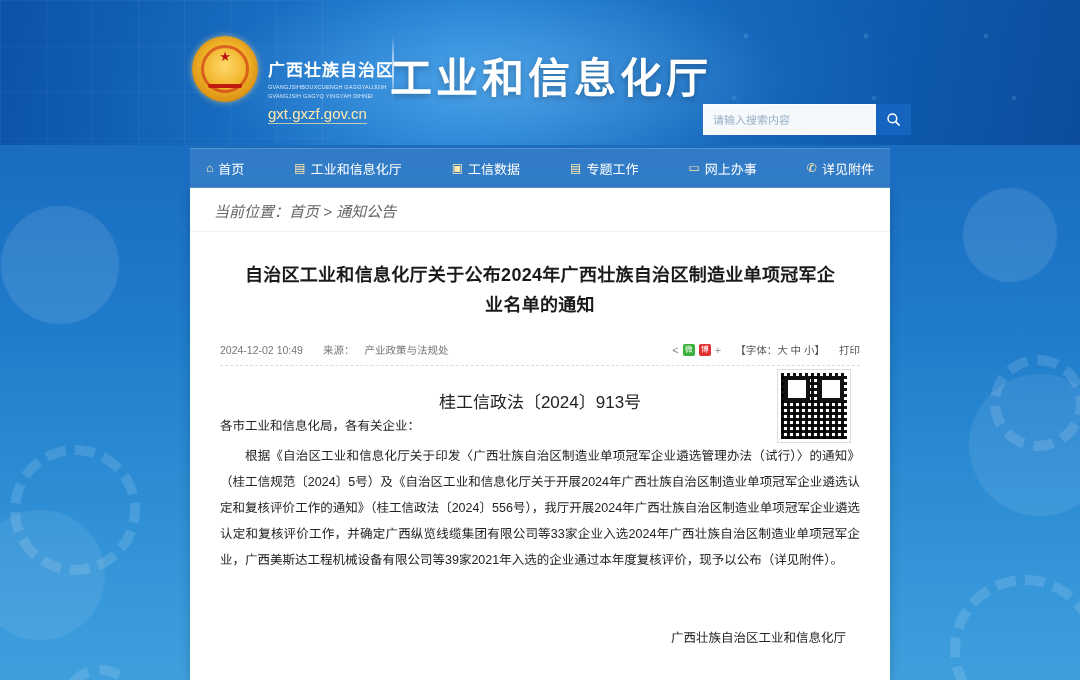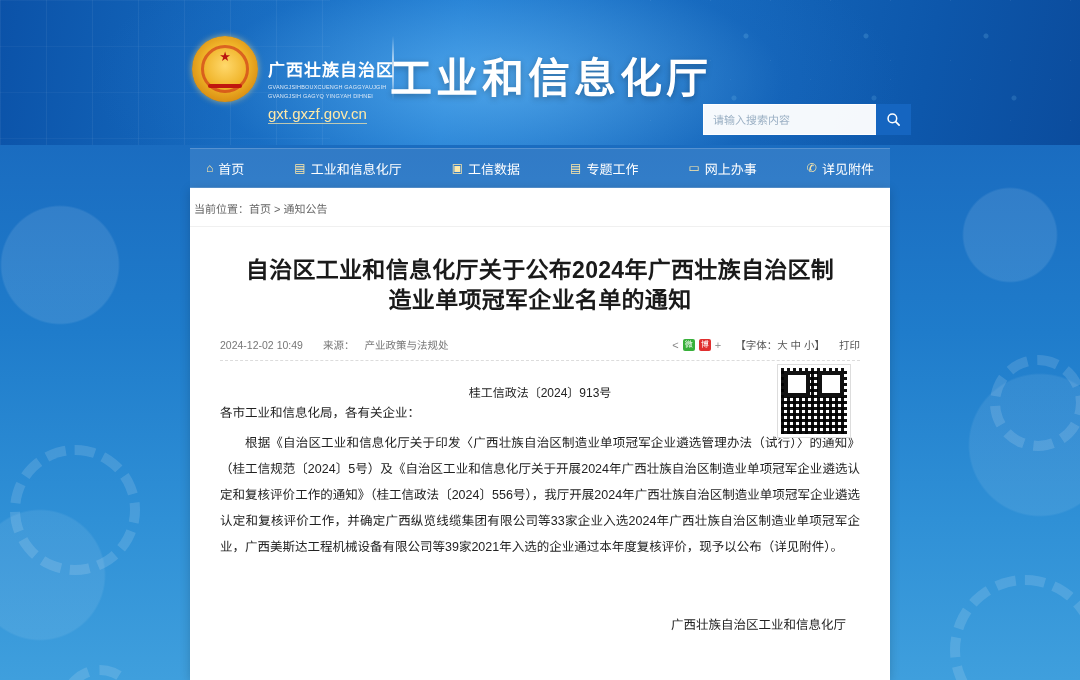--- a/index.html
+++ b/index.html
@@ -186,31 +186,32 @@
 
   
   .content {
     position: absolute;
     left: 190px; top: 188px;
     width: 700px; height: 492px;
     background: #ffffff;
     box-shadow: 0 2px 10px rgba(0,0,0,.18);
   }
   .breadcrumb {
-    padding: 12px 18px 10px 4px;
-    font-size: 11px; color: #666;
+    padding: 12px 18px 10px 24px;
+    font-size: 15px; color: #666;
     border-bottom: 1px solid #f0f0f0;
+    font-style: italic;
   }
 
   .article {
     padding: 0 30px;
   }
   .article-title {
     margin: 28px 18px 0 18px;
-    font-size: 23px; line-height: 30px;
+    font-size: 18px; line-height: 30px;
     font-weight: bold; color: #1a1a1a;
     text-align: center;
     letter-spacing: .3px;
   }
   .meta-row {
     margin: 22px 0 0 0;
     padding-bottom: 8px;
     border-bottom: 1px dashed #dcdcdc;
     display: flex; align-items: center;
     font-size: 10.5px; color: #777;
@@ -233,21 +234,21 @@
   .s-share { color: #888; font-size: 11px; }
   .s-wechat { background: #38b03a; }
   .s-weibo  { background: #e02f2f; }
   .s-plus   { color: #999; font-size: 11px; }
   .fontsize { color: #555; }
   .print { color: #555; cursor: pointer; }
 
   .docnum-row {
     margin-top: 22px;
     text-align: center;
-    font-size: 12px;
+    font-size: 17px;
     color: #222;
     position: relative;
   }
   .qr {
     position: absolute;
     right: 10px; top: -18px;
     width: 72px; height: 72px;
     background-color: #fff;
     background-image:
       repeating-linear-gradient(90deg, #111 0 3px, #fff 3px 6px),

